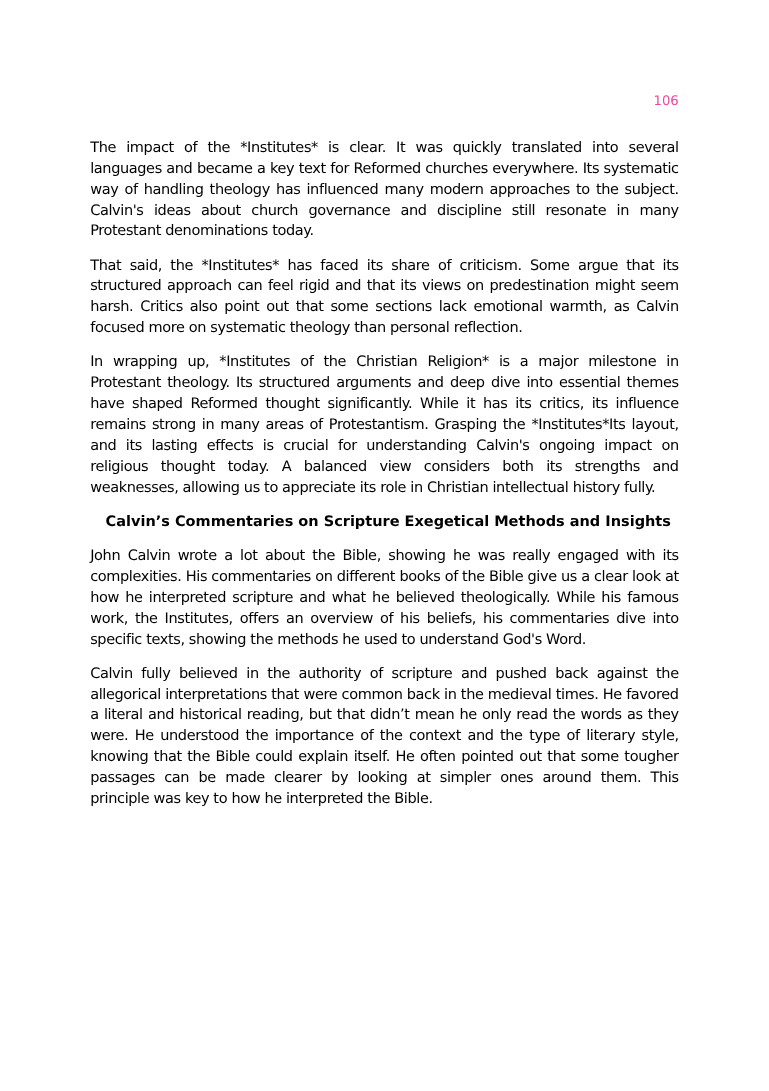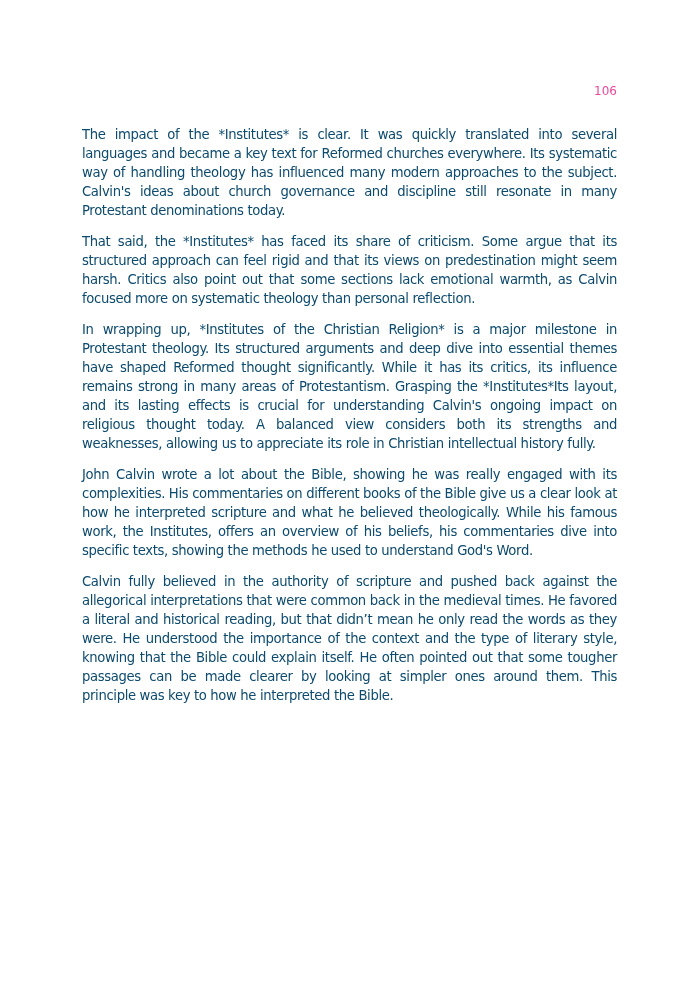--- a/index.html
+++ b/index.html
@@ -4,32 +4,33 @@
 <style>
   html, body { margin: 0; padding: 0; background: #ffffff; }
   body { width: 699px; height: 992px; position: relative; overflow: hidden; }
   .page-number {
     position: absolute; top: 84px; right: 82px;
     font-family: "DejaVu Sans", sans-serif; font-size: 12px; color: #ec4899;
   }
   .content {
     position: absolute; left: 82px; top: 125px; width: 535px;
     font-family: "DejaVu Sans", sans-serif; font-size: 13.2px; line-height: 19px;
-    color: #0c4a6e; text-align: justify; letter-spacing: -0.35px;
+    color: #000000; text-align: justify; letter-spacing: -0.35px;
   }
   .content p { margin: 0 0 12px 0; }
   .content h2 {
     font-size: 13.2px; font-weight: bold; margin: 11px 0 12px 0; line-height: 19px;
     text-indent: 14px; text-align: justify; text-align-last: left; letter-spacing: 0;
   }
 </style>
 </head>
 <body>
 
 <div class="page-number">106</div>
 
 <div class="content">
   <p>The impact of the *Institutes* is clear. It was quickly translated into several languages and became a key text for Reformed churches everywhere. Its systematic way of handling theology has influenced many modern approaches to the subject. Calvin's ideas about church governance and discipline still resonate in many Protestant denominations today.</p>
   <p>That said, the *Institutes* has faced its share of criticism. Some argue that its structured approach can feel rigid and that its views on predestination might seem harsh. Critics also point out that some sections lack emotional warmth, as Calvin focused more on systematic theology than personal reflection.</p>
   <p>In wrapping up, *Institutes of the Christian Religion* is a major milestone in Protestant theology. Its structured arguments and deep dive into essential themes have shaped Reformed thought significantly. While it has its critics, its influence remains strong in many areas of Protestantism. Grasping the *Institutes*Its layout, and its lasting effects is crucial for understanding Calvin's ongoing impact on religious thought today. A balanced view considers both its strengths and weaknesses, allowing us to appreciate its role in Christian intellectual history fully.</p>
+  <h2>Calvin’s Commentaries on Scripture Exegetical Methods and Insights</h2>
   <p>John Calvin wrote a lot about the Bible, showing he was really engaged with its complexities. His commentaries on different books of the Bible give us a clear look at how he interpreted scripture and what he believed theologically. While his famous work, the Institutes, offers an overview of his beliefs, his commentaries dive into specific texts, showing the methods he used to understand God's Word.</p>
   <p>Calvin fully believed in the authority of scripture and pushed back against the allegorical interpretations that were common back in the medieval times. He favored a literal and historical reading, but that didn’t mean he only read the words as they were. He understood the importance of the context and the type of literary style, knowing that the Bible could explain itself. He often pointed out that some tougher passages can be made clearer by looking at simpler ones around them. This principle was key to how he interpreted the Bible.</p>
 </div>
 
 </body></html>

